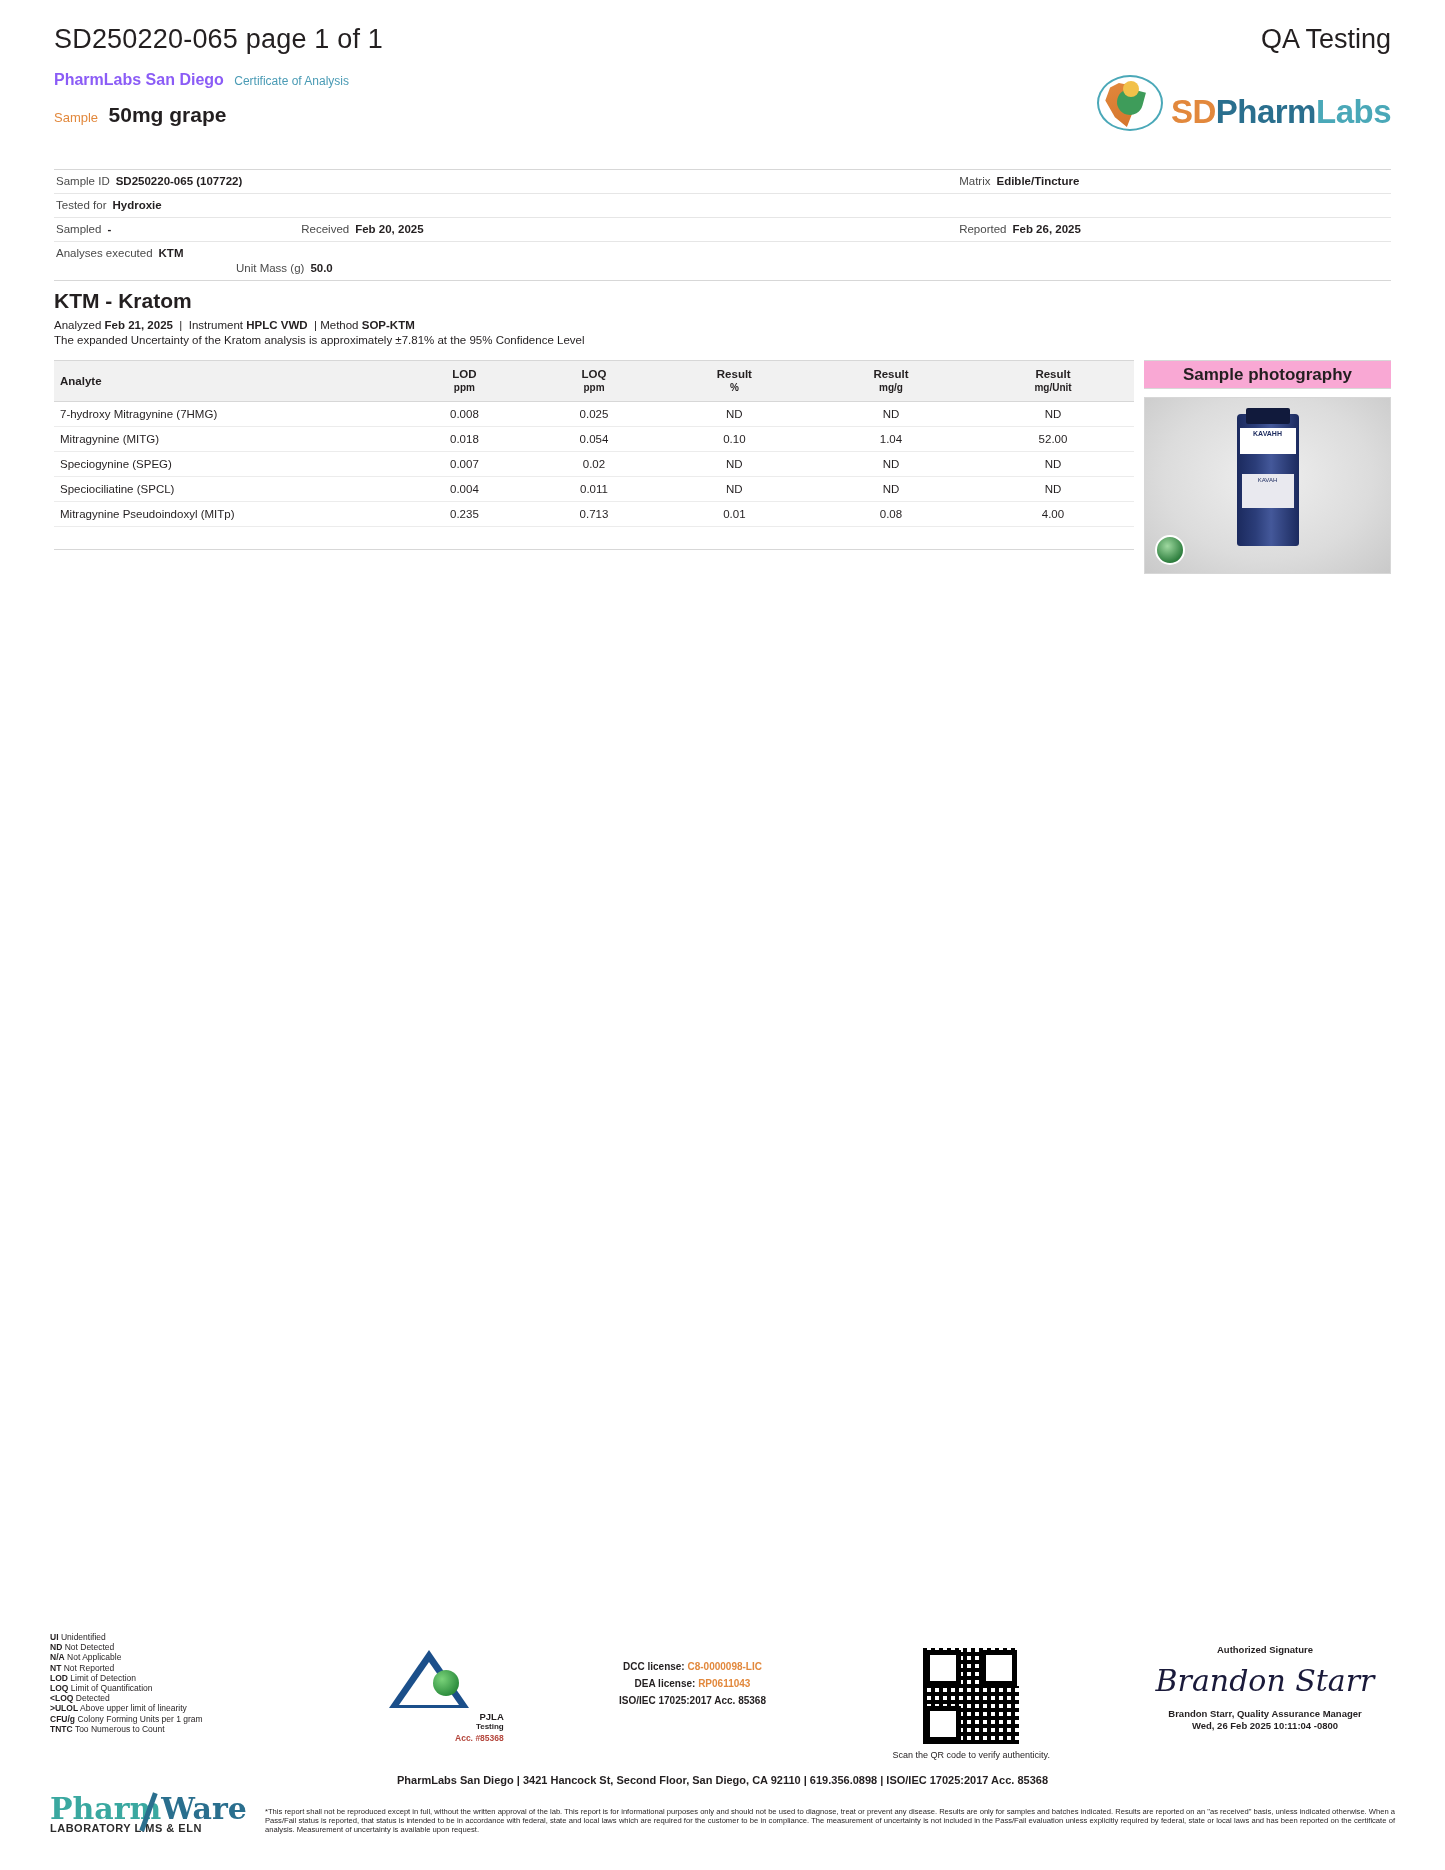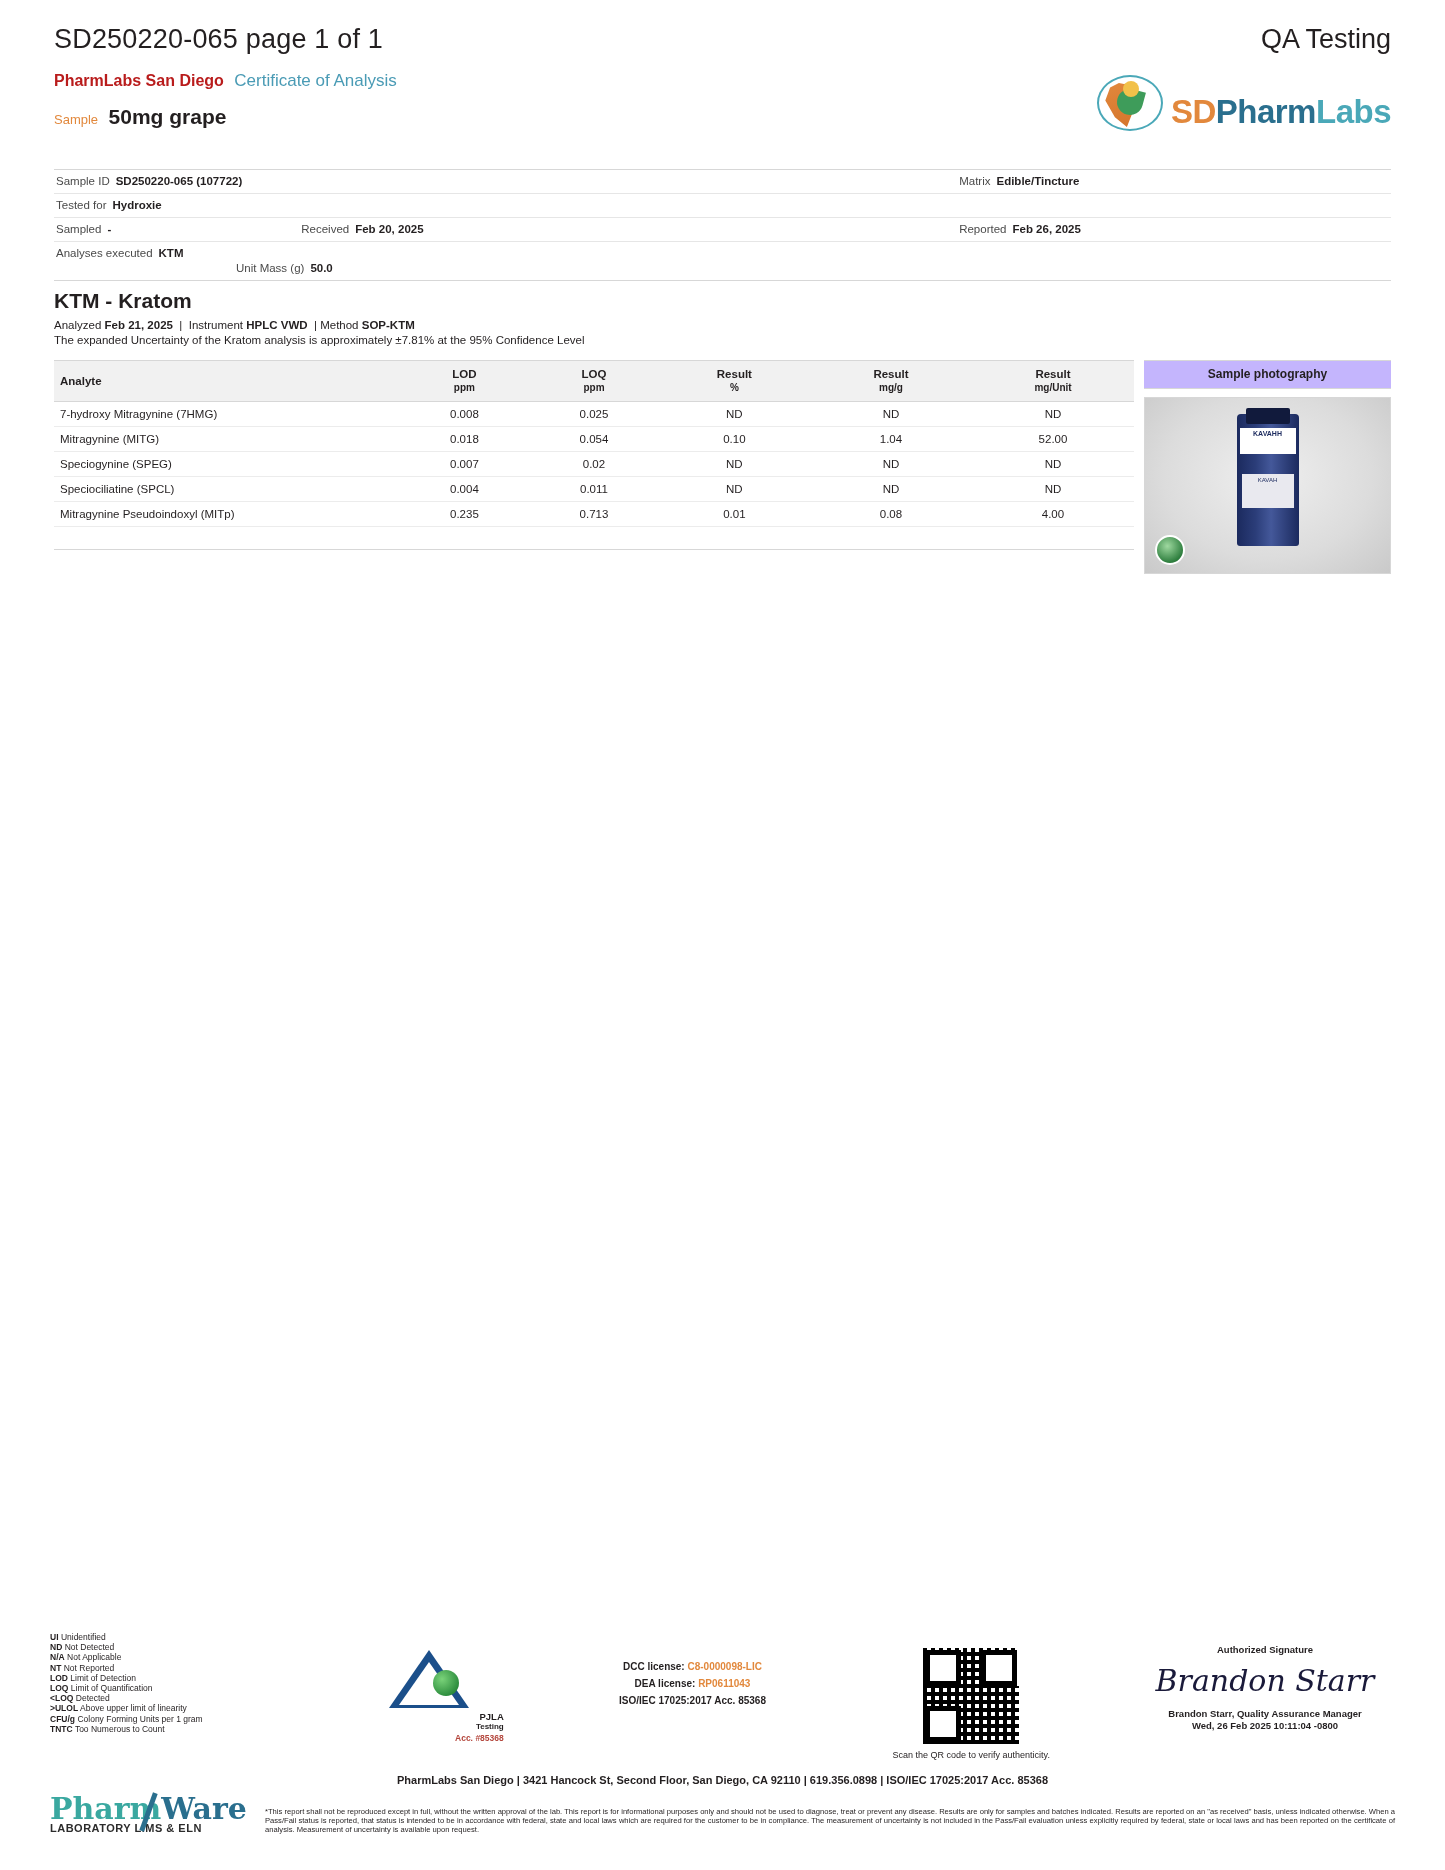--- a/index.html
+++ b/index.html
@@ -42,25 +42,25 @@
 
   
   .lab-head {
     margin-top: 16px;
     position: relative;
     height: 86px;
   }
   .lab-name {
     font-size: 16px;
     font-weight: bold;
-    color: #b91c1c;
+    color: #8b5cf6;
     display: inline-block;
   }
   .coa-label {
-    font-size: 17px;
+    font-size: 12px;
     color: #4a9bb5;
     display: inline-block;
     margin-left: 6px;
   }
   .sample-line {
     margin-top: 14px;
   }
   .sample-word {
     font-size: 13px;
     color: #e2883c;
@@ -178,24 +178,24 @@
     font-size: 10px;
     font-weight: bold;
   }
 
   
   .photo-col {
     width: 300px;
     margin-left: 10px;
   }
   .photo-head {
-    background: #c4b5fd;
+    background: #f9a8d4;
     border-top: 1px solid #d7d7d7;
     border-bottom: 1px solid #d7d7d7;
-    font-size: 12px;
+    font-size: 17px;
     font-weight: bold;
     text-align: center;
     padding: 7px 4px;
     line-height: 13px;
   }
   .photo-box {
     margin-top: 8px;
     border: 1px solid #d7d7d7;
     height: 175px;
     position: relative;

